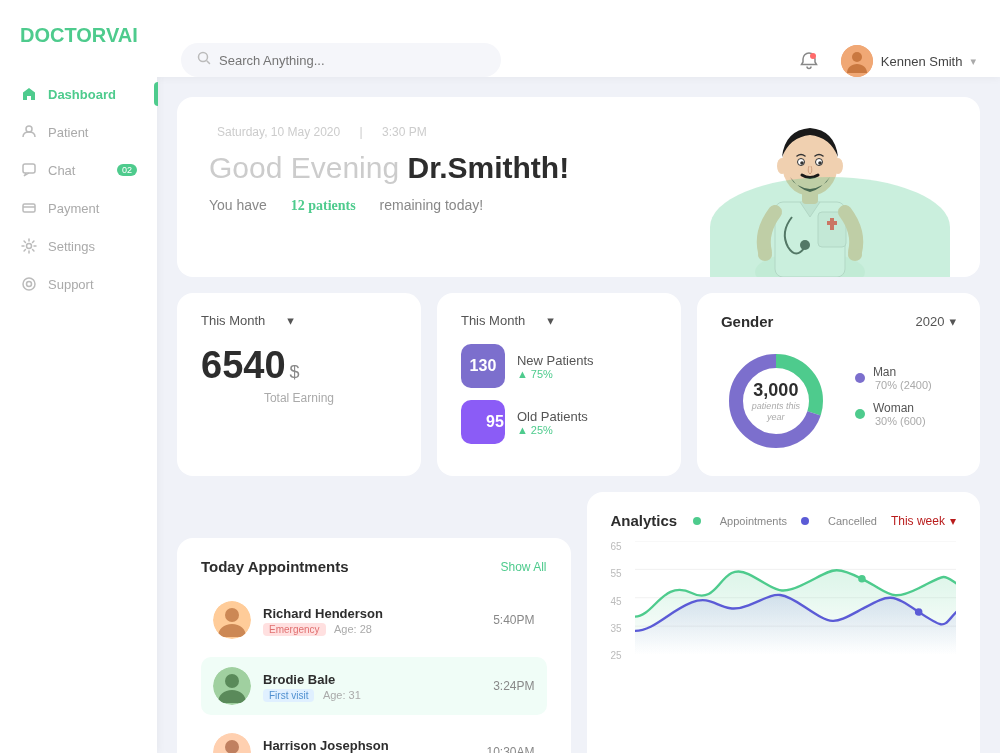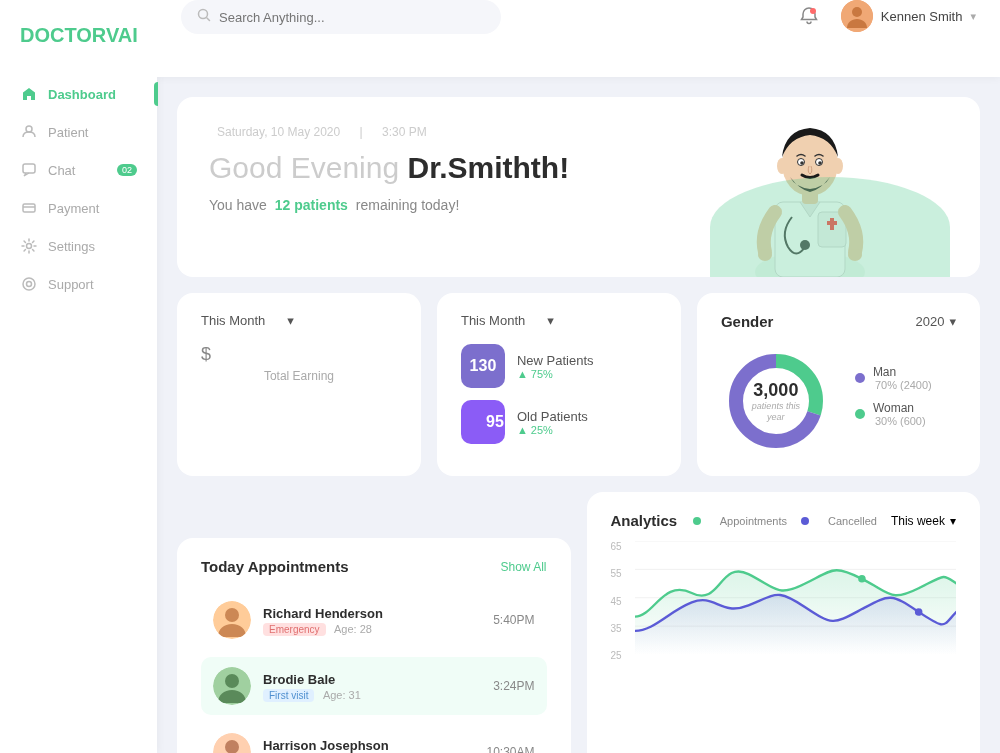--- a/index.html
+++ b/index.html
@@ -71,21 +71,21 @@
       display: flex;
       flex-direction: column;
       overflow: hidden;
     }
 
     
     .header {
       background: #fff;
       height: 77px;
       display: flex;
-      align-items: flex-start;
+      align-items: flex-end;
       padding: 0 24px;
       gap: 16px;
       box-shadow: 0 2px 8px rgba(0,0,0,0.04);
     }
     .search-bar {
       flex: 1;
       display: flex;
       align-items: center;
       background: #f5f6fa;
       border-radius: 20px;
@@ -459,21 +459,21 @@
       height: 8px;
       border-radius: 50%;
     }
     .legend-dot-small.appointments { background: #4ecb8d; }
     .legend-dot-small.cancelled { background: #5b5bd6; }
     .period-select {
       display: flex;
       align-items: center;
       gap: 5px;
       font-size: 12px;
-      color: #000000;
+      color: #b91c1c;
       cursor: pointer;
     }
 
     .chart-area {
       position: relative;
       height: 120px;
       margin-top: 8px;
     }
     .chart-labels-y {
       position: absolute;
@@ -613,21 +613,21 @@
         <span>Saturday, 10 May 2020</span>
         <span>|</span>
         <span>3:30 PM</span>
       </div>
       <div class="welcome-greeting">
         <span>Good Evening</span>
         <strong>Dr.Smithth!</strong>
       </div>
       <div class="welcome-sub">
         <span>You have</span>
-        <span class="highlight" style="margin: 0 4px;">12 patients</span>
+        <span class="highlight" style="margin: 0 20px; font-family: Liberation Serif, serif;">12 patients</span>
         <span>remaining today!</span>
       </div>
       <div class="doctor-illustration">
         <div class="doctor-figure">
           <div class="green-hill"></div>
           
           <svg width="180" height="175" viewBox="0 0 180 175">
 
             <ellipse cx="90" cy="170" rx="55" ry="20" fill="#e8f5e9" opacity="0.5"></ellipse>
 
@@ -680,20 +680,21 @@
 
       <div class="stat-card">
         <div class="card-header">
           <span class="card-period">
             <span>This Month</span>
             <span>▾</span>
           </span>
         </div>
         <div style="text-align:center;">
           <div class="earning-amount">
+            <span>6540</span>
             <span class="dollar">$</span>
           </div>
           <div class="earning-label">Total Earning</div>
         </div>
       </div>
 
       <div class="stat-card">
         <div class="card-header">
           <span class="card-period">
             <span>This Month</span>

